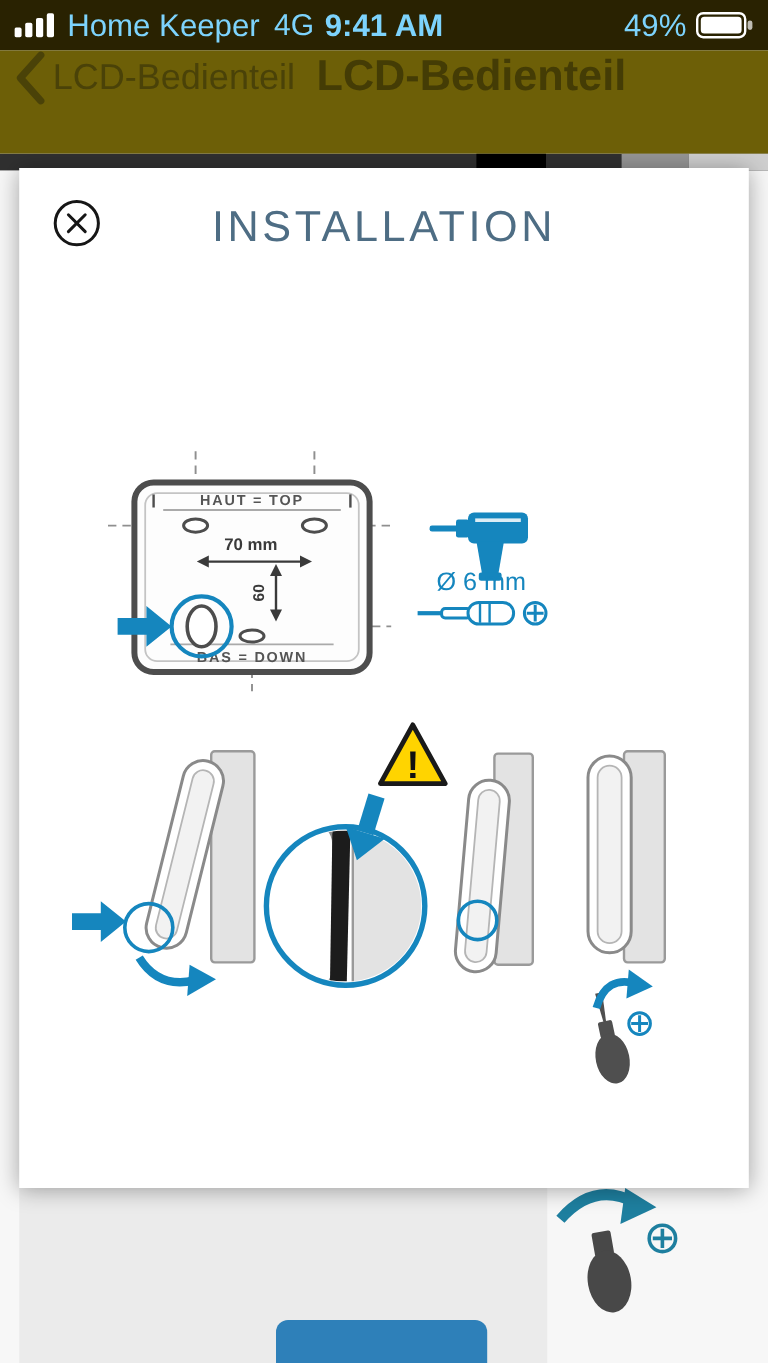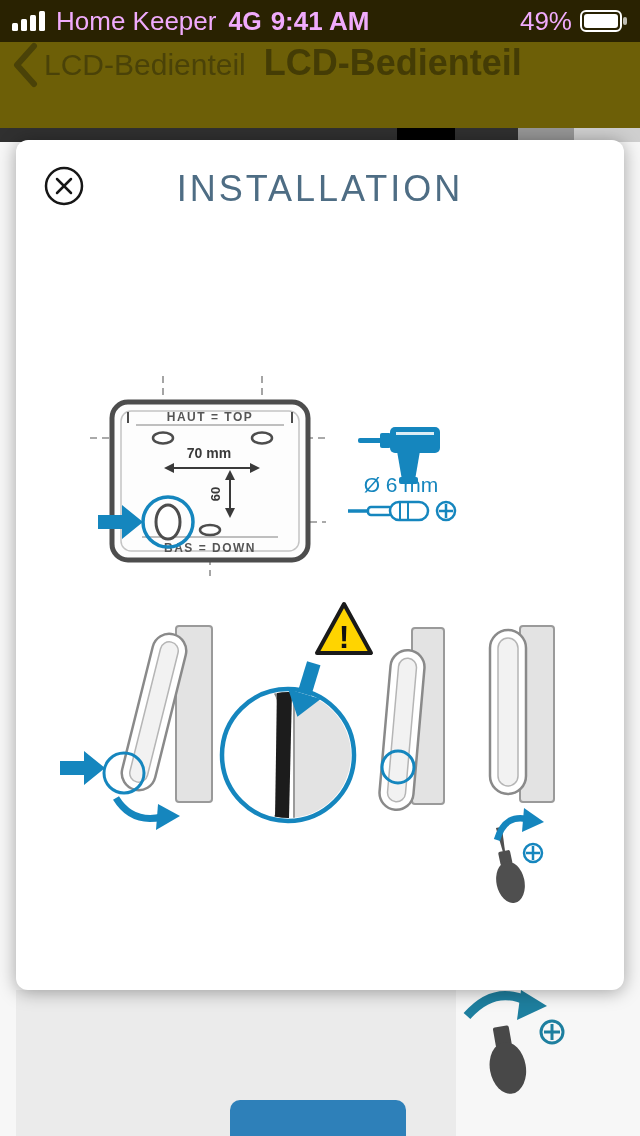--- a/index.html
+++ b/index.html
@@ -4,25 +4,25 @@
 <style>
   * { margin:0; padding:0; box-sizing:border-box; }
   html,body { width:640px; height:1136px; }
   body { font-family:"Liberation Sans", sans-serif; background:#f7f7f7; position:relative; overflow:hidden; }
 
   .phone { position:absolute; inset:0; }
 
   
   .statusbar {
     position:absolute; top:0; left:0; width:640px; height:42px;
-    background:#292201; color:#f0abfc; display:flex; align-items:center;
+    background:#292201; color:#7dd3fc; display:flex; align-items:center;
     padding:0 12px; z-index:30;
   }
   .statusbar .carrier { font-size:26px; font-weight:500; margin-left:8px; }
-  .statusbar .network { font-size:25px; font-weight:700; margin-left:12px; }
+  .statusbar .network { font-size:25px; font-weight:400; margin-left:12px; }
   .statusbar .time {
     position:absolute; left:0; width:100%; text-align:center;
     font-size:26px; font-weight:bold; pointer-events:none;
   }
   .statusbar .spacer { flex:1; }
   .statusbar .battery-pct { font-size:26px; font-weight:400; margin-right:8px; }
 
   
   .navbar {
     position:absolute; top:42px; left:0; width:640px; height:86px;
@@ -41,21 +41,21 @@
   .underlay-bottom { position:absolute; left:16px; top:990px; width:440px; height:146px; background:#ebebeb; z-index:1; }
   .underlay-icon { position:absolute; left:455px; top:988px; z-index:2; }
   .underlay-button {
     position:absolute; left:230px; top:1100px; width:176px; height:36px;
     background:#2e80b9; border-radius:10px 10px 0 0; z-index:2; cursor:pointer;
   }
 
   
   .card {
     position:absolute; left:16px; top:140px; width:608px; height:850px;
-    background:#fff; border-radius:12px; box-shadow:0 2px 18px rgba(0,0,0,0.35);
+    background:#fff; border-radius:0; box-shadow:0 2px 18px rgba(0,0,0,0.35);
     z-index:10;
   }
   .close-btn { position:absolute; left:28px; top:26px; width:40px; height:40px; cursor:pointer; }
   .modal-title {
     position:absolute; top:30px; left:0; width:100%; text-align:center;
     font-size:36px; line-height:38px; letter-spacing:3px; color:#4e6d84; font-weight:400;
   }
   .diagram { position:absolute; left:0; top:0; }
 </style>
 </head>

